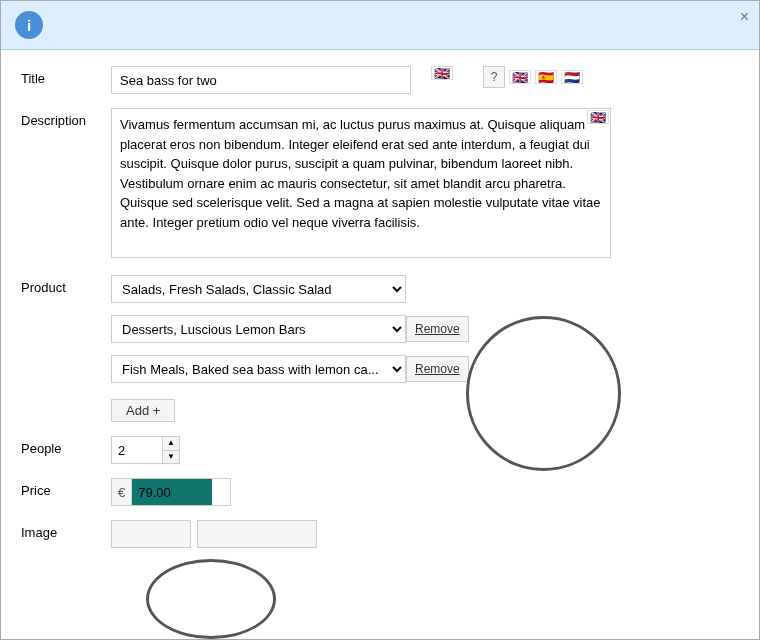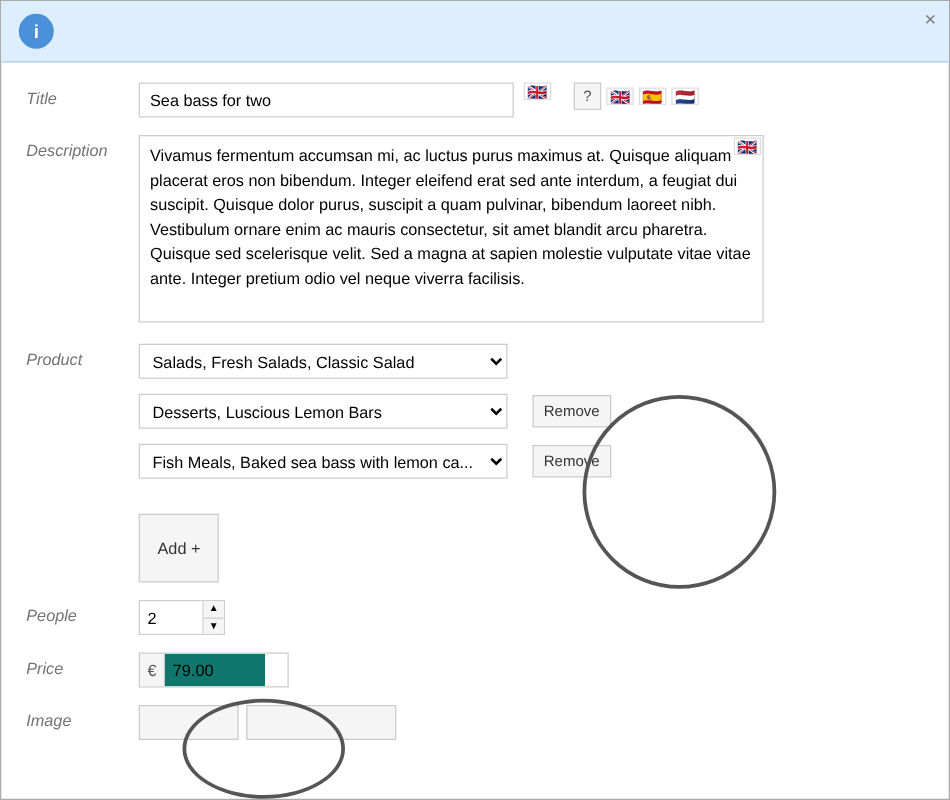--- a/index.html
+++ b/index.html
@@ -64,29 +64,28 @@
     }
     .form-row {
       display: flex;
       align-items: flex-start;
       margin-bottom: 14px;
     }
     .form-label {
       width: 90px;
       padding-top: 5px;
       font-size: 13px;
-      color: #737373;
+      color: #000000;
       flex-shrink: 0;
-      font-style: italic;
     }
     .form-content {
       flex: 1;
       display: flex;
       align-items: flex-start;
-      gap: 8px;
+      gap: 20px;
       flex-wrap: wrap;
     }
     .text-input {
       border: 1px solid #ccc;
       padding: 4px 8px;
       font-size: 13px;
       height: 28px;
       background: #fff;
       outline: none;
       width: 300px;
@@ -124,21 +123,21 @@
       line-height: 1.5;
     }
     .desc-flag {
       position: absolute;
       top: 2px;
       right: 2px;
     }
     .product-row {
       display: flex;
       align-items: center;
-      gap: 20px;
+      gap: 0;
       margin-bottom: 6px;
     }
     select {
       border: 1px solid #ccc;
       padding: 4px 6px;
       font-size: 13px;
       height: 28px;
       background: #fff;
       cursor: pointer;
       outline: none;
@@ -150,29 +149,30 @@
       width: 140px;
     }
     .remove-btn {
       border: 1px solid #ccc;
       background: #f5f5f5;
       padding: 3px 8px;
       font-size: 12px;
       cursor: pointer;
       height: 26px;
       color: #333;
+      text-decoration: underline;
     }
     .add-btn {
       border: 1px solid #ccc;
       background: #f5f5f5;
-      padding: 19px 14px;
+      padding: 3px 14px;
       font-size: 13px;
       cursor: pointer;
       color: #333;
-      margin-top: 16px;
+      margin-top: 4px;
     }
     .number-input-wrap {
       display: flex;
       align-items: center;
       border: 1px solid #ccc;
       height: 28px;
       overflow: hidden;
     }
     .number-input-wrap input {
       width: 50px;

